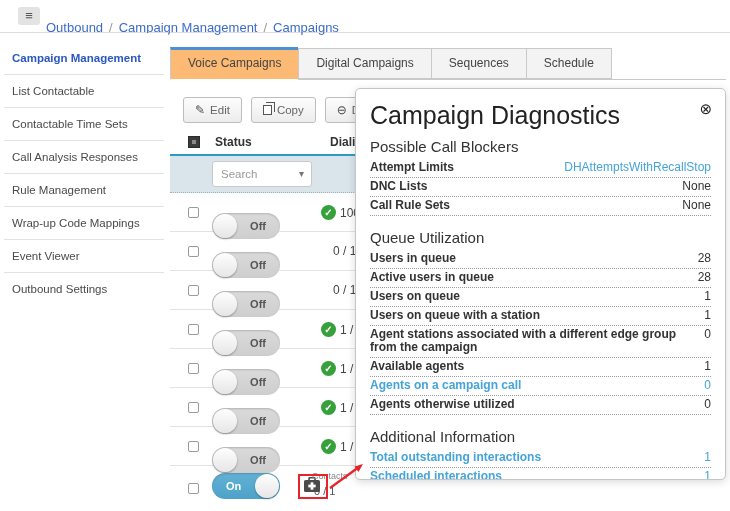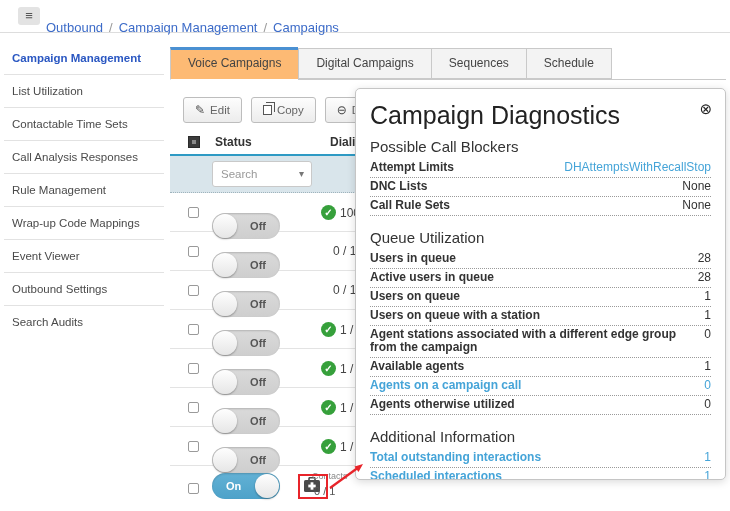--- a/index.html
+++ b/index.html
@@ -90,28 +90,27 @@
 
 <div class="topbar">
   <div class="hamburger">≡</div>
   <div class="breadcrumb">
     <span class="crumb">Outbound</span><span class="crumb-sep">/</span><span class="crumb">Campaign Management</span><span class="crumb-sep">/</span><span class="crumb">Campaigns</span>
   </div>
 </div>
 
 <div class="sidebar">
   <div class="side-item active">Campaign Management</div>
-  <div class="side-item">List Utilization</div>
+  <div class="side-item">List Contactable</div>
   <div class="side-item">Contactable Time Sets</div>
   <div class="side-item">Call Analysis Responses</div>
   <div class="side-item">Rule Management</div>
   <div class="side-item">Wrap-up Code Mappings</div>
   <div class="side-item">Event Viewer</div>
   <div class="side-item">Outbound Settings</div>
-  <div class="side-item">Search Audits</div>
 </div>
 
 <div class="tabs">
   <div class="tab active">Voice Campaigns</div>
   <div class="tab">Digital Campaigns</div>
   <div class="tab">Sequences</div>
   <div class="tab">Schedule</div>
 </div>
 
 <div class="toolbar">

